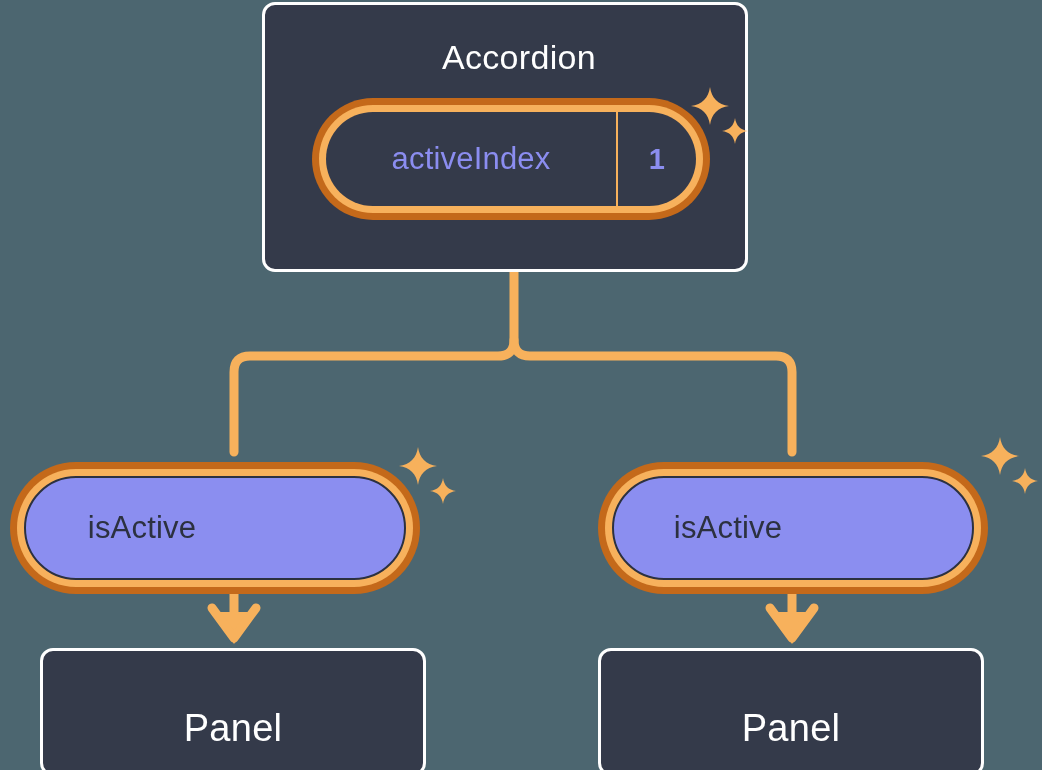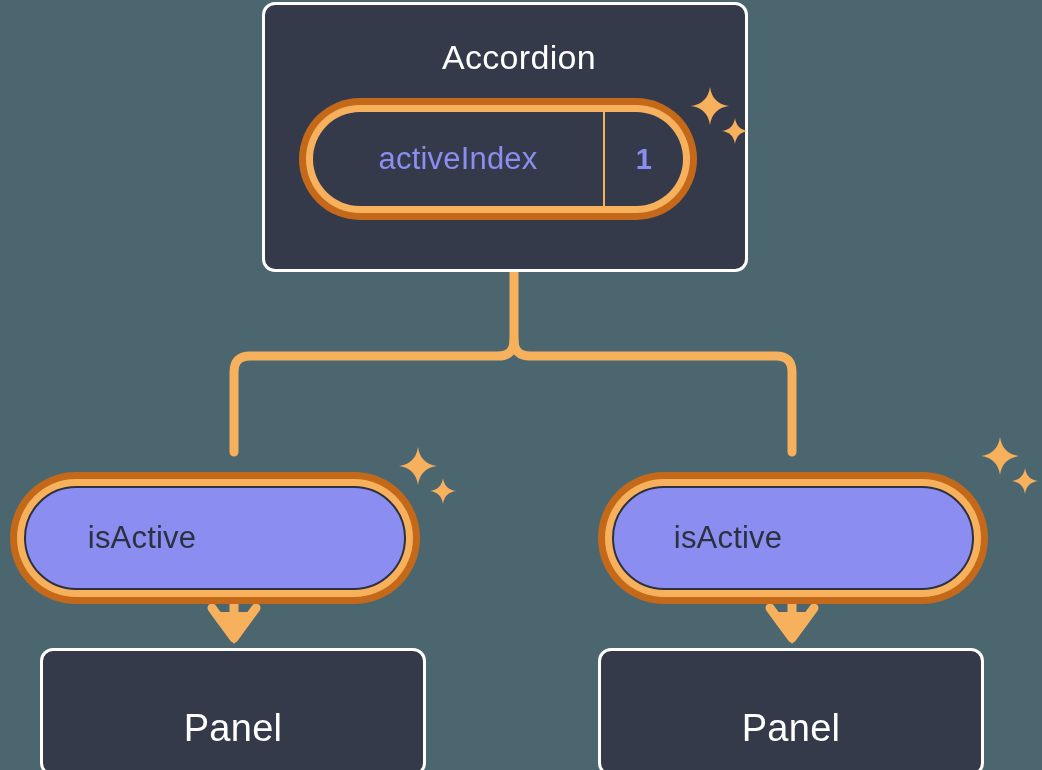--- a/index.html
+++ b/index.html
@@ -90,21 +90,21 @@
     width: 100%;
     height: 100%;
     border-radius: 999px;
     display: flex;
     align-items: stretch;
     overflow: hidden;
   }
 
   
   #pill-accordion {
-    left: 299px;
+    left: 312px;
     top: 98px;
     width: 398px;
     height: 122px;
   }
   #pill-accordion .pill-inner {
     background: #343a4a;
   }
   #pill-accordion .pill-key,
   #pill-accordion .pill-val {
     color: #8b8df0;
@@ -117,21 +117,21 @@
   #pill-accordion .pill-val {
     flex: 1 1 auto;
     font-size: 29px;
     font-weight: bold;
     border-left: 2px solid #f7b15c;
     justify-content: center;
   }
 
   
   .pill-state {
-    top: 472px;
+    top: 462px;
     width: 410px;
     height: 132px;
   }
   #pill-left  { left: 10px; }
   #pill-right { left: 598px; width: 390px; }
 
   .pill-state .pill-inner {
     background: #8b8ef0;
     border: 2px solid #2c3140;
   }

